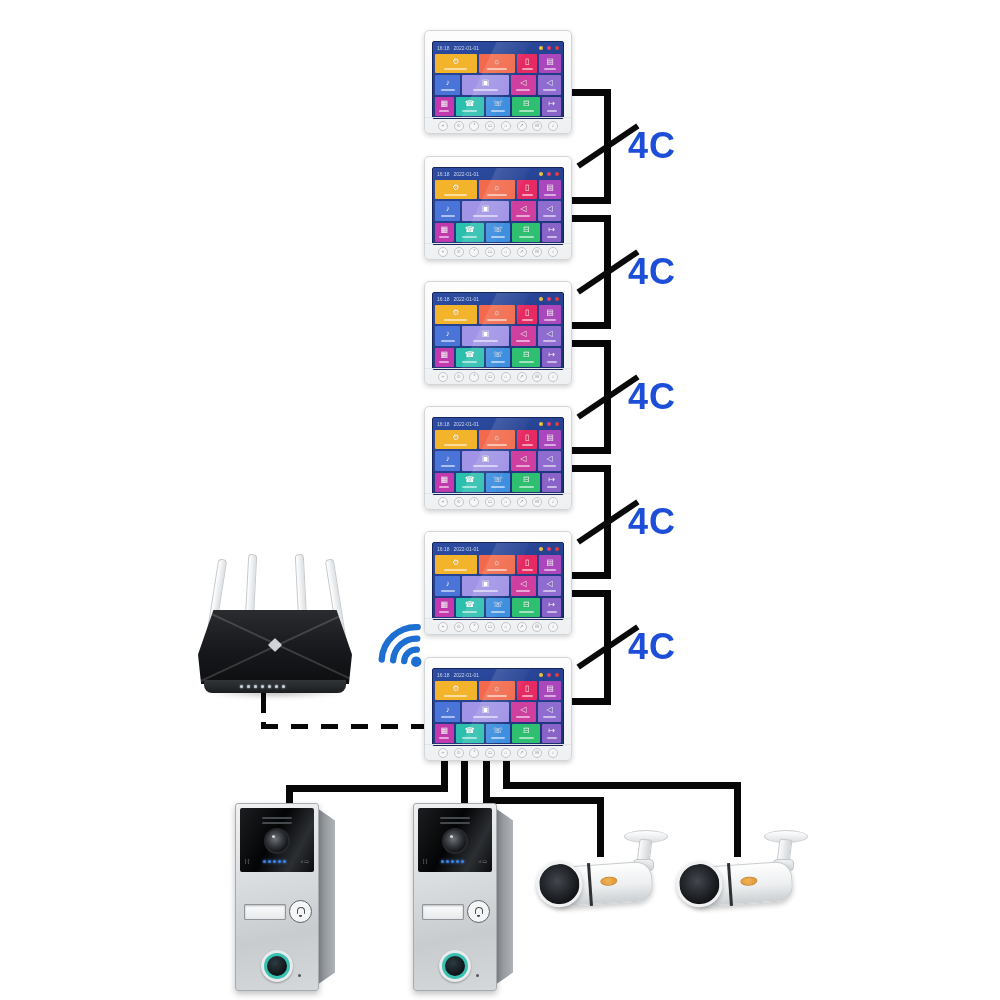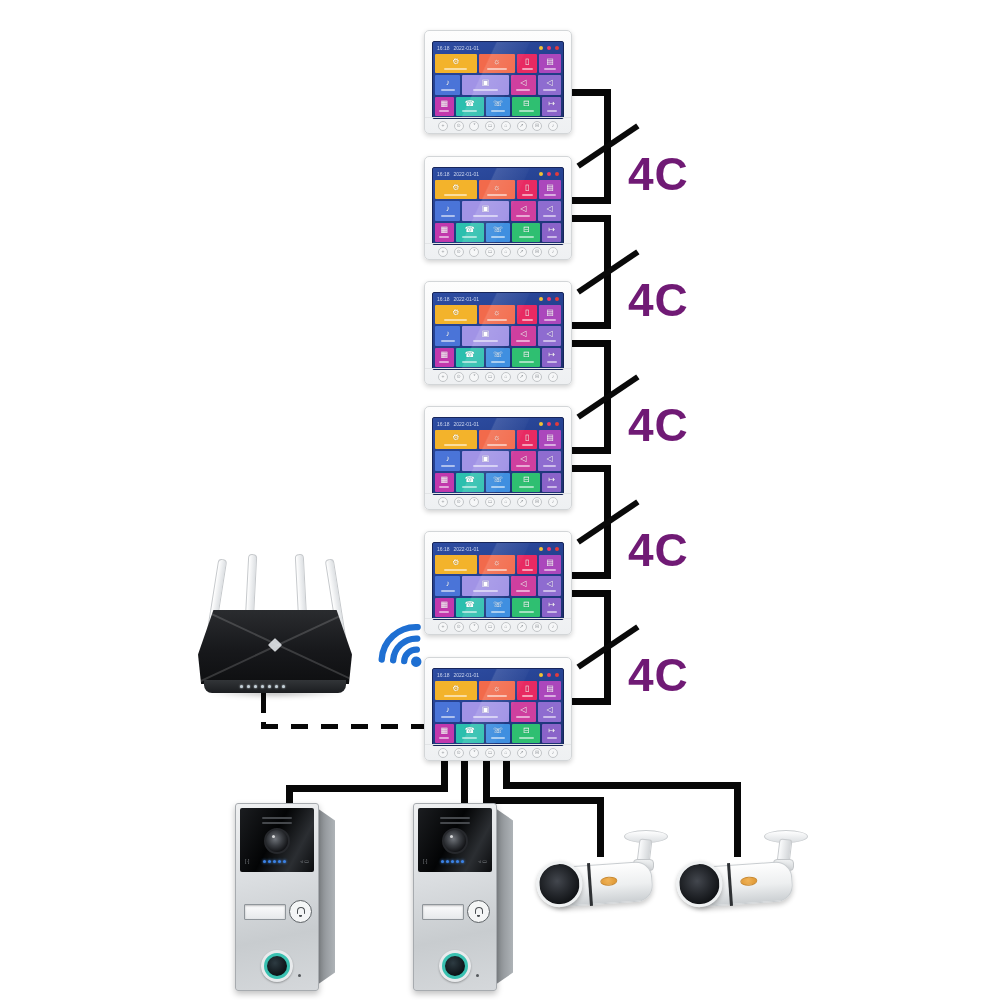--- a/index.html
+++ b/index.html
@@ -29,22 +29,22 @@
   .tile-row{display:flex;gap:2px;flex:1;}
   .tile{border-radius:1px;display:flex;flex-direction:column;align-items:center;justify-content:center;
     color:#fff;font-size:8px;line-height:8px;text-shadow:0 0 1px rgba(0,0,0,.3);}
   .tile::after{content:"";display:block;width:55%;height:2px;margin-top:2px;border-radius:1px;
     background:rgba(255,255,255,.55);}
   .buttonbar{position:absolute;left:0;right:0;bottom:0;height:15px;display:flex;align-items:center;
     justify-content:space-between;padding:0 13px;border-top:1px solid #e2e4e6;}
   .mon-key{width:8px;height:8px;border-radius:50%;border:1px solid #c2c5c8;background:#f6f7f8;
     color:#9a9ea2;font-size:5px;line-height:7px;text-align:center;}
   
-  .cable-label{position:absolute;font-weight:bold;font-size:46px;color:#701a75;
-    height:42px;line-height:42px;z-index:1;letter-spacing:1px;margin-top:28px;}
+  .cable-label{position:absolute;font-weight:bold;font-size:36px;color:#1d4ed8;
+    height:42px;line-height:42px;z-index:1;letter-spacing:1px;}
   .slash{position:absolute;width:72px;height:6px;background:#0a0a0a;transform:rotate(-34deg);z-index:1;}
   
   .antenna{position:absolute;width:7px;height:96px;border:1px solid #c6c9cc;border-radius:4px 4px 2px 2px;
     background:linear-gradient(90deg,#ffffff,#dde0e3);z-index:1;transform-origin:50% 100%;}
   .router-top{position:absolute;left:198px;top:610px;width:154px;height:74px;z-index:2;
     clip-path:polygon(10% 0,90% 0,100% 60%,98% 100%,2% 100%,0 60%);
     background:linear-gradient(180deg,#2a2c2f 0%,#17181b 55%,#0e0f11 100%);}
   .router-top .seam{position:absolute;left:-10px;top:34px;width:180px;height:2px;
     background:rgba(255,255,255,.16);}
   .router-top .diamond{position:absolute;left:72px;top:30px;width:10px;height:10px;background:#e3e7ea;

